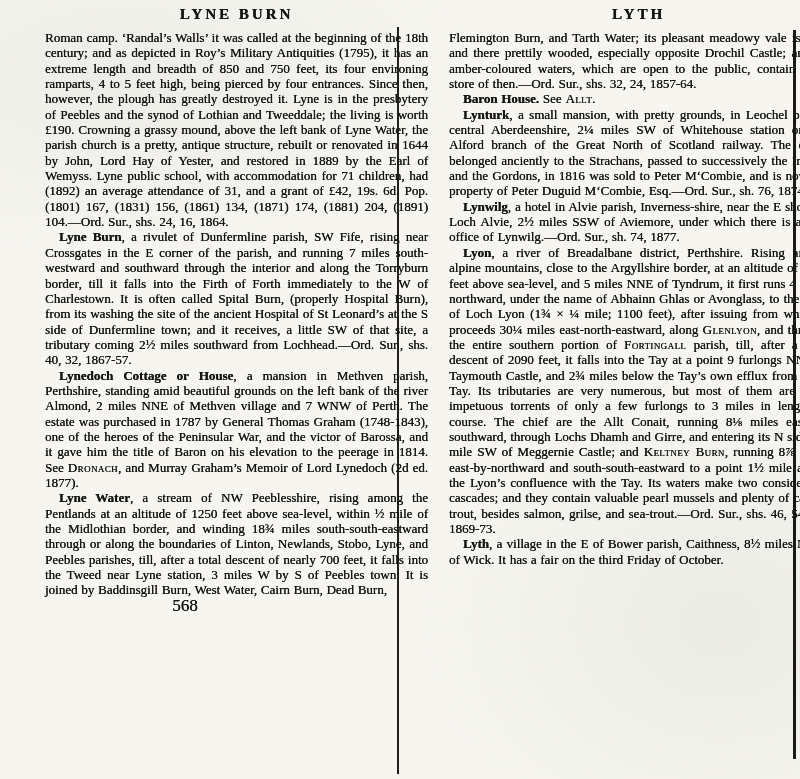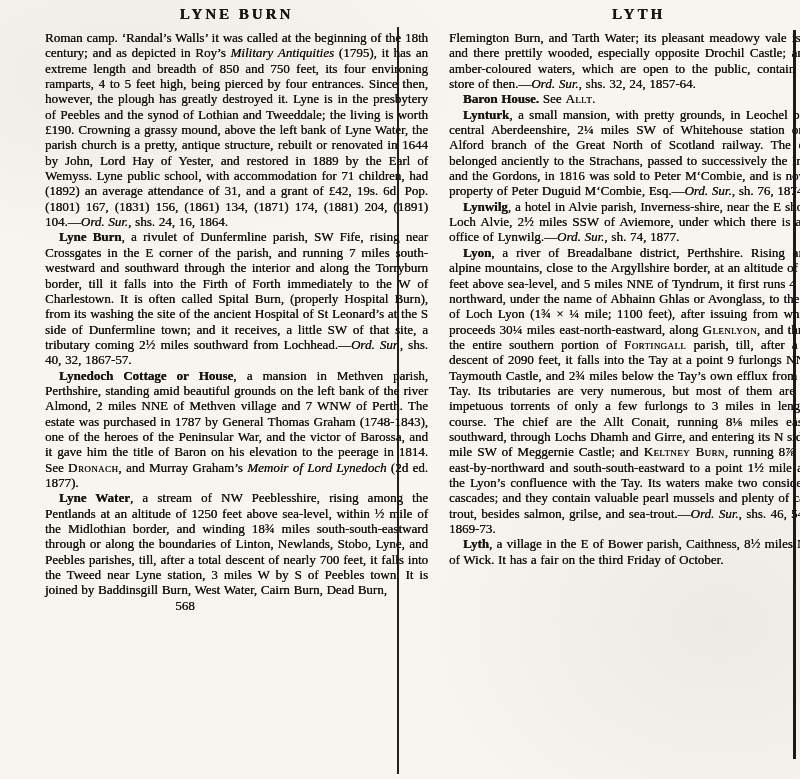--- a/index.html
+++ b/index.html
@@ -49,24 +49,24 @@
     margin: 0;
     font-size: 13px;
     line-height: 15.35px;
     text-align: justify;
     text-indent: 14px;
     text-shadow: 0.25px 0 0 currentColor;
     word-spacing: 0.5px;
   }
   .para.no-indent { text-indent: 0; }
   .b  { font-weight: bold; }
-  .i  { font-style: italic; }
+  .i  { }
   .sc { font-variant: small-caps; letter-spacing: 0.4px; }
   .page-number {
-    font-size: 13px;
+    font-size: 17px;
     line-height: 15.35px;
     text-align: center;
     width: 160px;
     margin-left: 60px;
     text-shadow: 0.25px 0 0 currentColor;
   }
 </style>
 </head>
 <body style="color: rgb(22, 21, 20);">
 

